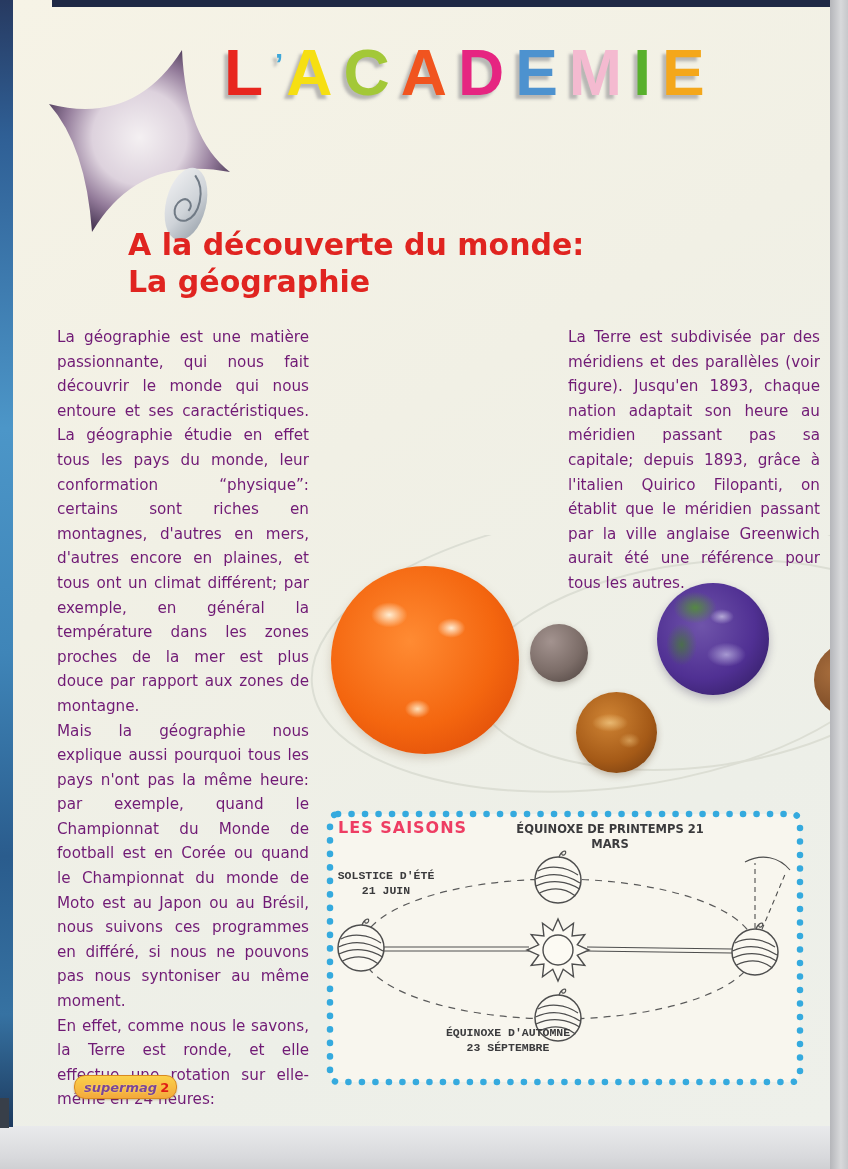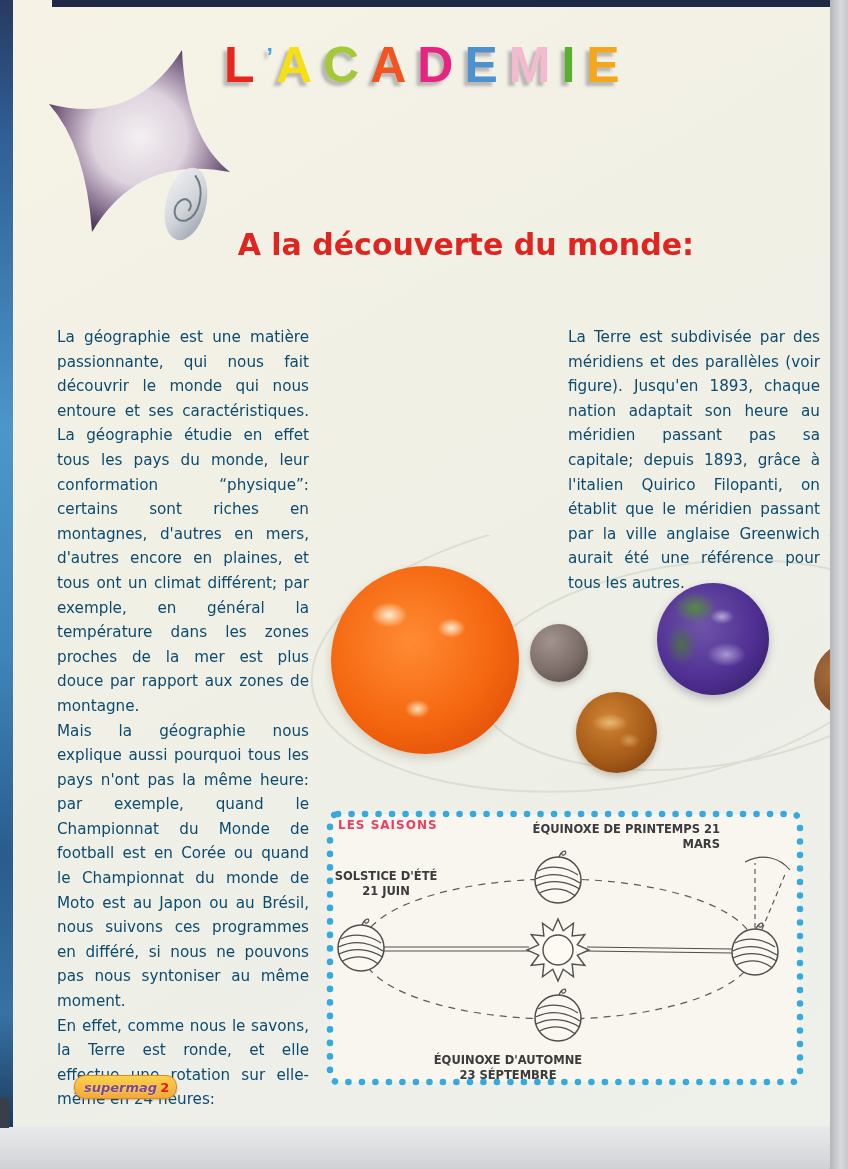--- a/index.html
+++ b/index.html
@@ -13,32 +13,32 @@
   .edge-left{position:absolute;left:0;top:0;width:13px;height:1127px;z-index:6;
              background:linear-gradient(180deg,#273a61 0%,#2f5f95 12%,#4c96c8 38%,#3f85b8 58%,#2a5c8d 76%,#3672a2 90%,#1d3a5e 100%);}
   .edge-right{position:absolute;right:0;top:0;width:18px;height:1169px;z-index:6;
               background:linear-gradient(90deg,#b5b6ba,#d8d9db 60%,#c7c8cb);}
   .edge-bottom{position:absolute;left:0;top:1126px;width:848px;height:43px;z-index:5;
                background:linear-gradient(180deg,#e9eaec,#d9dadd 70%,#cfd0d3);}
   .edge-corner{position:absolute;left:0;top:1098px;width:9px;height:30px;background:#383f49;z-index:7;}
 
   
   .title{position:absolute;left:224px;top:36px;z-index:2;font-family:"Liberation Sans",sans-serif;
-         font-weight:bold;font-size:50px;letter-spacing:11px;white-space:nowrap;}
+         font-weight:bold;font-size:64px;letter-spacing:11px;white-space:nowrap;}
   .title .tl{display:inline-block;text-shadow:-4px 4px 3px rgba(125,125,132,.5);}
   .title .apo{font-size:.46em;vertical-align:.72em;letter-spacing:0;margin:0 3px 0 1px;}
   .subtitle{position:absolute;right:62px;top:126px;z-index:2;color:#17181b;
             font-family:"Liberation Sans",sans-serif;font-weight:bold;font-size:45px;
             letter-spacing:14px;white-space:nowrap;}
-  .heading{position:absolute;left:128px;top:226px;width:566px;z-index:2;text-align:right;
+  .heading{position:absolute;left:128px;top:226px;width:566px;z-index:2;text-align:left;
            color:#e02420;font-weight:bold;font-size:30px;line-height:37px;
            font-family:"DejaVu Sans",sans-serif;}
 
   
-  .col{position:absolute;top:325px;width:252px;z-index:2;color:#0c4a6e;
+  .col{position:absolute;top:325px;width:252px;z-index:2;color:#701a75;
        font-size:15.2px;line-height:24.6px;text-align:justify;}
   .col p{margin:0;}
   .col1{left:57px;}
   .col2{left:314px;}
   .col3{left:568px;}
 
   
   .orbits{position:absolute;left:300px;top:535px;z-index:1;}
   .planet{position:absolute;border-radius:50%;z-index:2;}
   .sun{left:331px;top:566px;width:188px;height:188px;
@@ -65,27 +65,27 @@
          radial-gradient(14px 10px at 66% 60%,rgba(225,175,105,.7),rgba(225,175,105,0) 75%),
          radial-gradient(circle at 40% 34%,#cf8434 0%,#a55a17 58%,#713a10 95%);
        box-shadow:0 3px 7px rgba(90,60,30,.3);}
   .planet-edge{left:814px;top:642px;width:76px;height:76px;
        background:radial-gradient(circle at 28% 40%,#a96f3e 0%,#7c4b26 60%,#55341d 95%);}
 
   
   .seasons{position:absolute;left:322px;top:806px;width:486px;height:284px;z-index:3;}
   .seasons svg{position:absolute;left:0;top:0;}
   .saisons-title{position:absolute;left:16px;top:12px;color:#ee3d63;font-weight:bold;
-                 font-size:12px;letter-spacing:1px;}
+                 font-size:16px;letter-spacing:1px;}
   .slabel{position:absolute;color:#3b3b3d;font-weight:bold;font-size:11.5px;line-height:14.5px;
           text-align:center;font-family:"DejaVu Sans",sans-serif;}
-  .lbl-printemps{left:178px;top:16px;width:220px;text-align:right;}
-  .lbl-ete{left:8px;top:63px;width:112px;}
+  .lbl-printemps{left:178px;top:16px;width:220px;}
+  .lbl-ete{left:8px;top:63px;width:112px;font-family:Liberation Mono, monospace;}
   .lbl-hiver{left:300px;top:188px;width:152px;}
-  .lbl-automne{left:80px;top:247px;width:212px;}
+  .lbl-automne{left:80px;top:220px;width:212px;font-family:Liberation Mono, monospace;}
 
   
   .mag-badge{position:absolute;left:74px;top:1075px;z-index:4;height:22px;padding:0 7px 0 9px;
              display:flex;align-items:center;gap:3px;border-radius:11px;
              background:linear-gradient(180deg,#fbd14a,#f3a93c);border:1px solid #d98a20;
              box-shadow:0 1px 2px rgba(120,80,20,.35);}
   .mag-name{color:#7a4597;font-weight:bold;font-style:italic;font-size:13px;letter-spacing:0;
             text-shadow:0 0 2px #ffe88a;}
   .mag-num{color:#e01f15;font-weight:bold;font-size:13px;}
 
@@ -116,20 +116,21 @@
     <path d="M15,68 Q100,90 148,14 Q152,102 196,136 Q104,118 58,196 Q52,110 15,68 Z" fill="url(#mg)"></path>
     <g transform="translate(152,168) rotate(14)">
       <ellipse cx="0" cy="0" rx="20" ry="37" fill="url(#sg)" opacity="0.95"></ellipse>
       <path d="M2,-30 C 16,-18 16,8 4,16 C -8,22 -14,6 -6,-2 C 0,-8 8,-2 4,6" fill="none" stroke="#707a85" stroke-width="2"></path>
     </g>
   </svg>
 
   <div class="title"><span class="tl" style="color: rgb(232, 38, 30);">L</span><span class="tl apo" style="color: rgb(62, 167, 217);">’</span><span class="tl" style="color: rgb(246, 223, 18);">A</span><span class="tl" style="color: rgb(163, 200, 56);">C</span><span class="tl" style="color: rgb(241, 84, 31);">A</span><span class="tl" style="color: rgb(230, 37, 129);">D</span><span class="tl" style="color: rgb(77, 146, 207);">E</span><span class="tl" style="color: rgb(244, 186, 208);">M</span><span class="tl" style="color: rgb(88, 176, 44);">I</span><span class="tl" style="color: rgb(244, 167, 27);">E</span></div>
   <div class="heading">
     <div>A la découverte du monde:</div>
+    <div>La géographie</div>
   </div>
 
   <div class="col col1">
     <p>La géographie est une matière passionnante, qui nous fait découvrir le monde qui nous entoure et ses caractéristiques. La géographie étudie en effet tous les pays du monde, leur conformation “physique”: certains sont riches en montagnes, d'autres en mers, d'autres encore en plaines, et tous ont un climat différent; par exemple, en général la température dans les zones proches de la mer est plus douce par rapport aux zones de montagne.</p>
     <p>Mais la géographie nous explique aussi pourquoi tous les pays n'ont pas la même heure: par exemple, quand le Championnat du Monde de football est en Corée ou quand le Championnat du monde de Moto est au Japon ou au Brésil, nous suivons ces programmes en différé, si nous ne pouvons pas nous syntoniser au même moment.</p>
     <p>En effet, comme nous le savons, la Terre est ronde, et elle effectue une rotation sur elle-même en 24 heures:</p>
   </div>
   <div class="col col3">
     <p>La Terre est subdivisée par des méridiens et des parallèles (voir figure). Jusqu'en 1893, chaque nation adaptait son heure au méridien passant pas sa capitale; depuis 1893, grâce à l'italien Quirico Filopanti, on établit que le méridien passant par la ville anglaise Greenwich aurait été une référence pour tous les autres.</p>
   </div>

